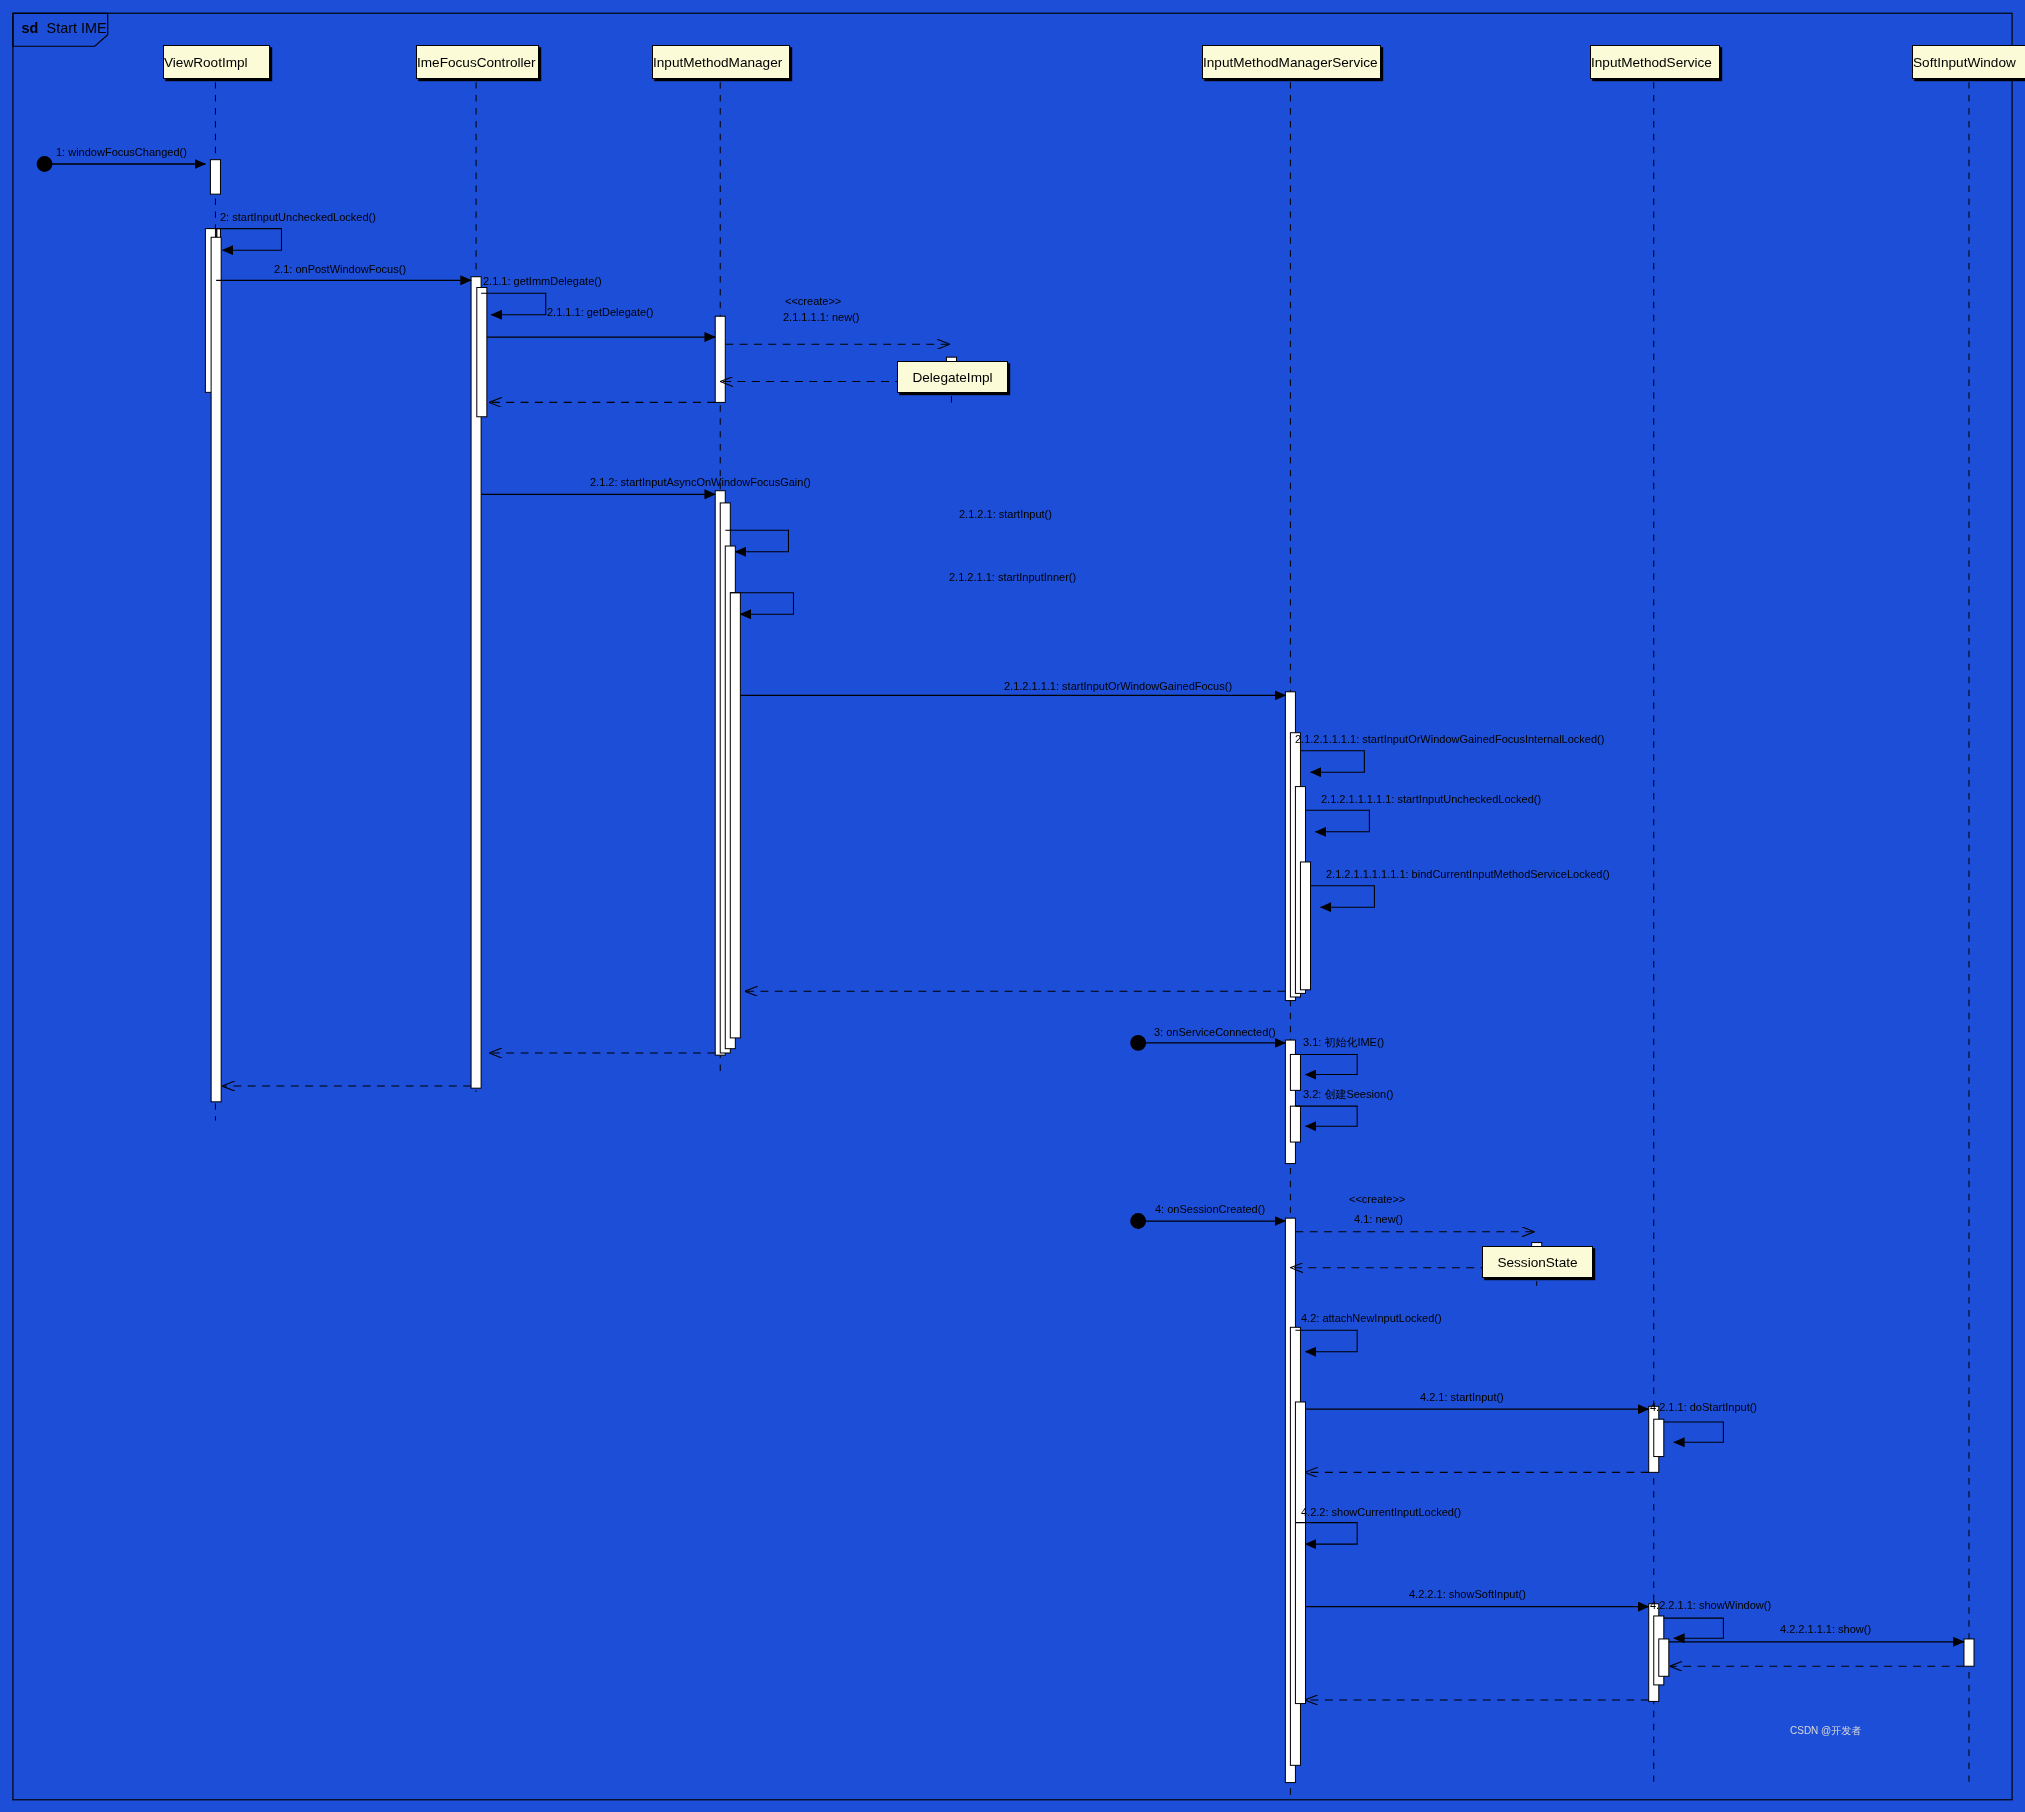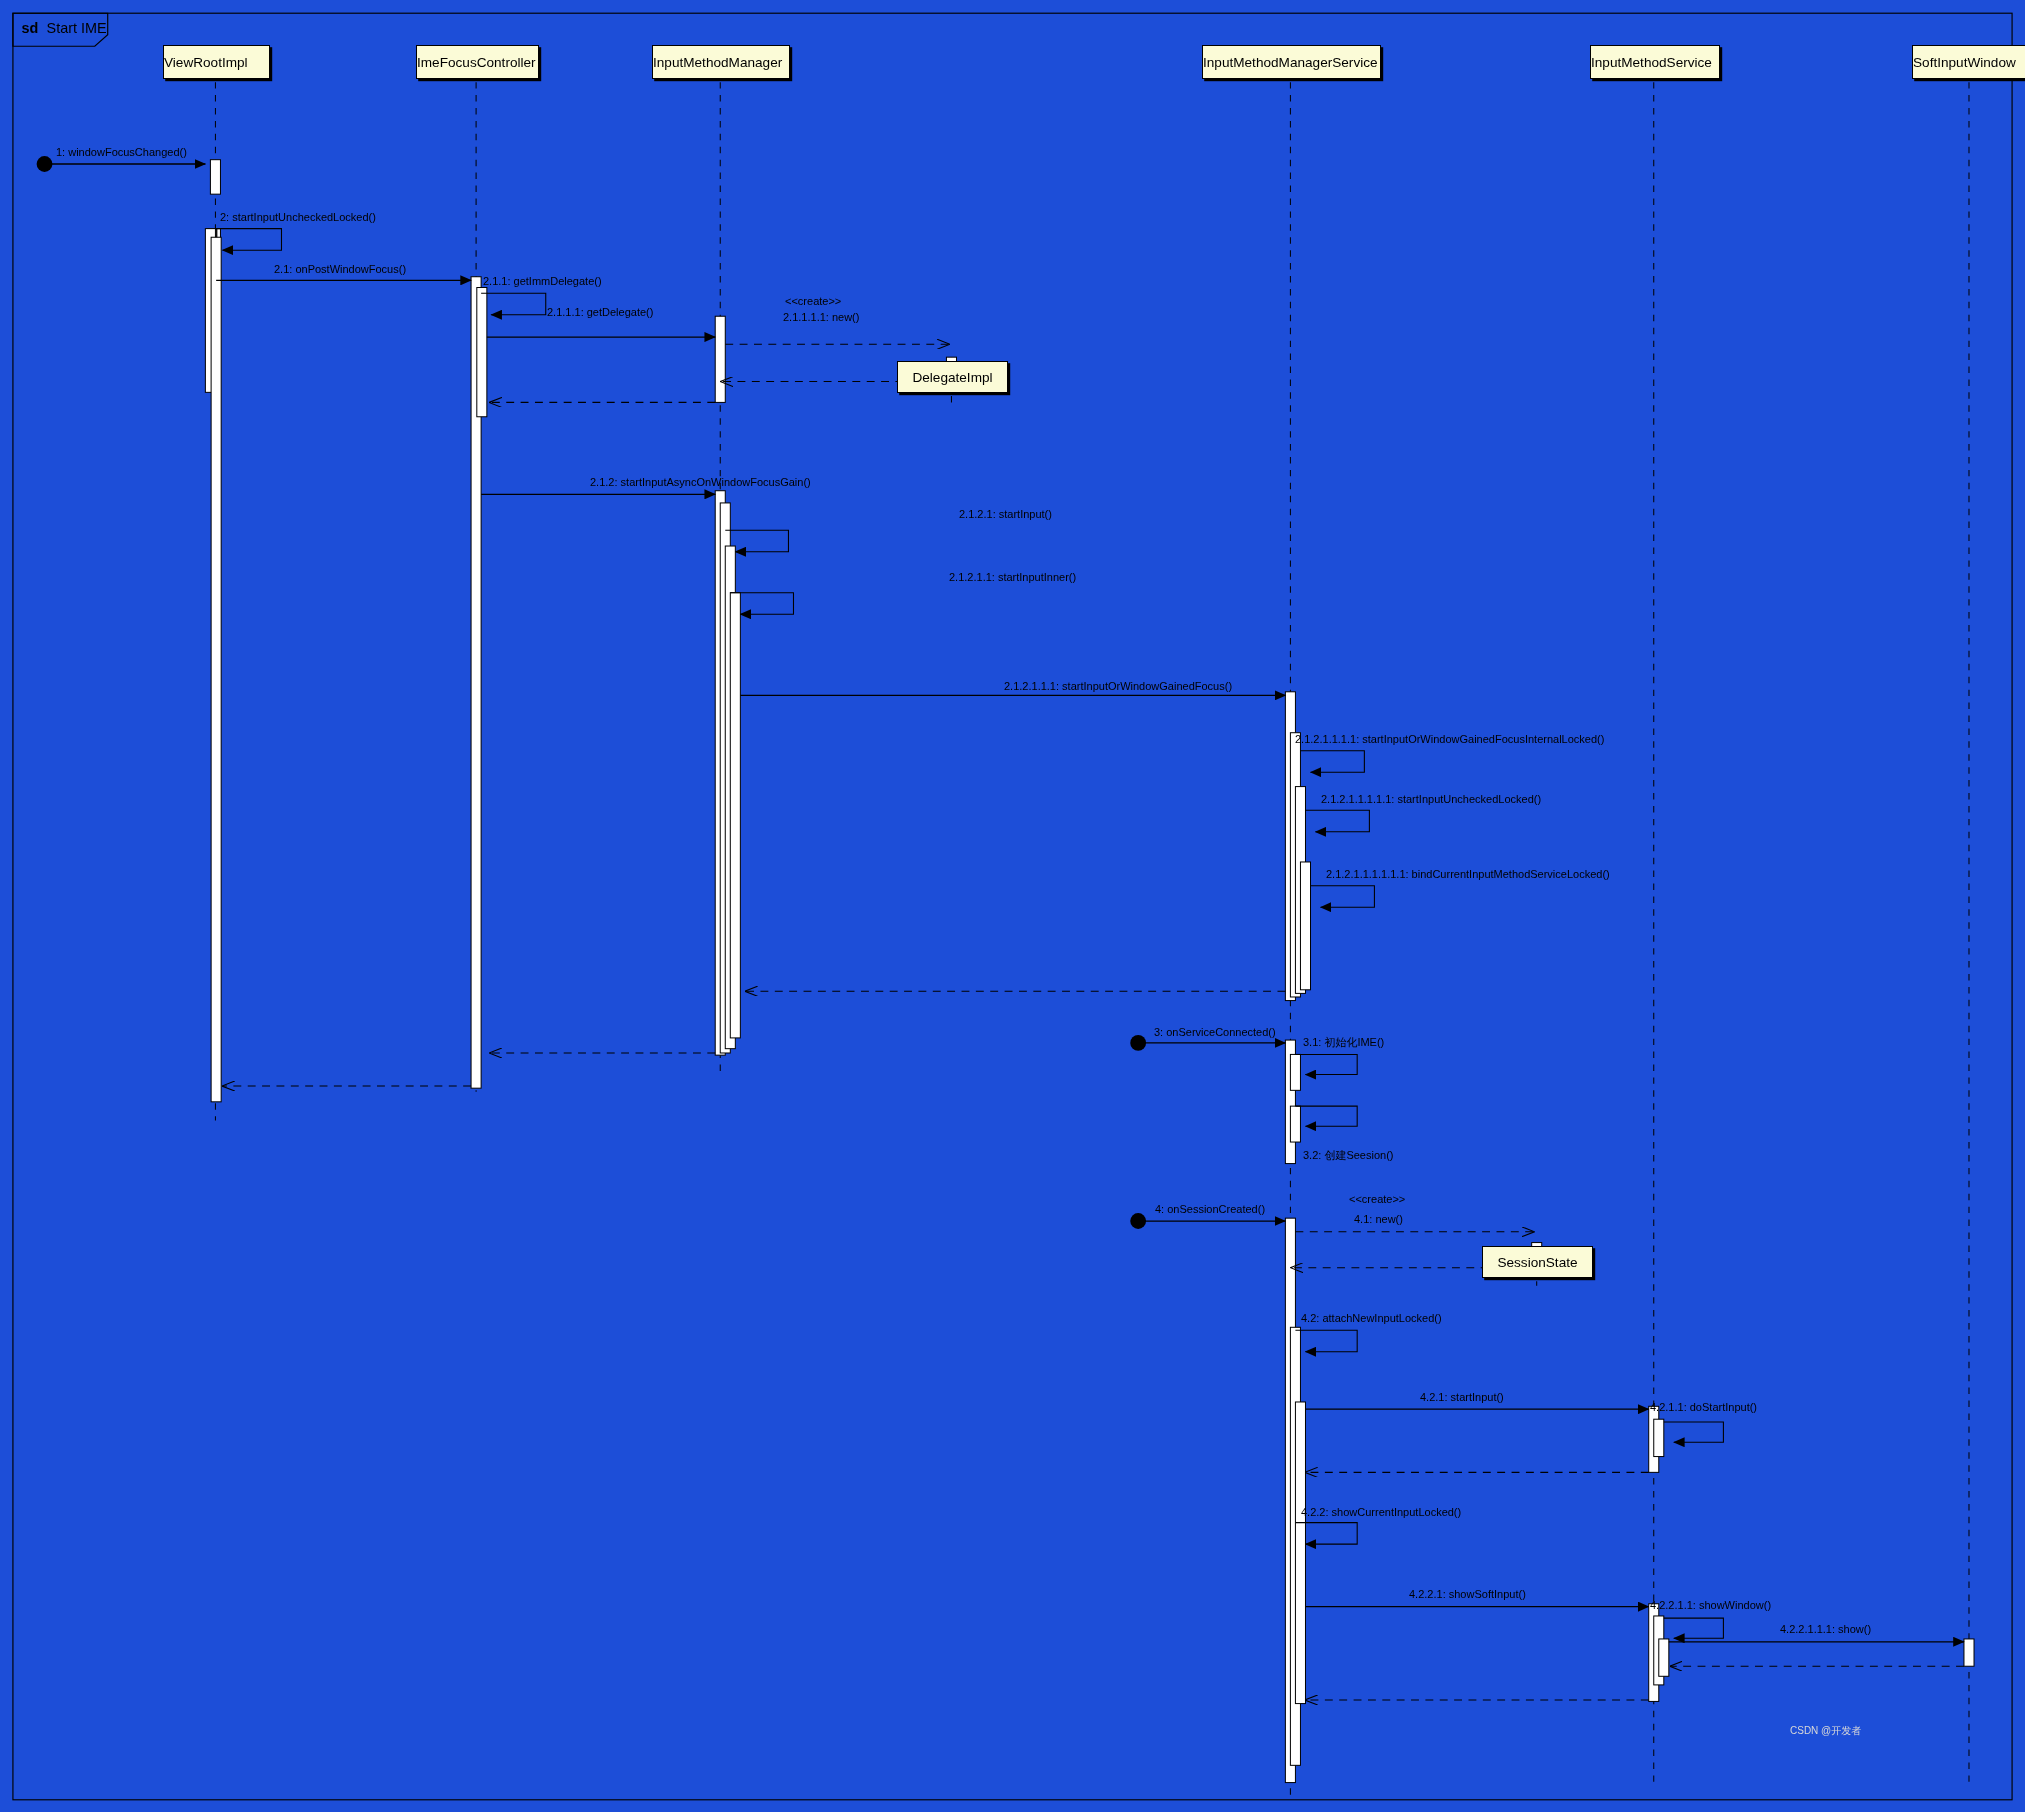--- a/index.html
+++ b/index.html
@@ -217,21 +217,21 @@
   <div class="lbl" style="left:785px;top:296px;">&lt;&lt;create&gt;&gt;</div>
   <div class="lbl" style="left:590px; top:477px;">2.1.2: startInputAsyncOnWindowFocusGain()</div>
   <div class="lbl" style="left:959px;top:509px;">2.1.2.1: startInput()</div>
   <div class="lbl" style="left:949px;top:572px;">2.1.2.1.1: startInputInner()</div>
   <div class="lbl" style="left:1004px;top:681px;">2.1.2.1.1.1: startInputOrWindowGainedFocus()</div>
   <div class="lbl" style="left:1295px;top:734px;">2.1.2.1.1.1.1: startInputOrWindowGainedFocusInternalLocked()</div>
   <div class="lbl" style="left:1321px;top:794px;">2.1.2.1.1.1.1.1: startInputUncheckedLocked()</div>
   <div class="lbl" style="left:1326px;top:869px;">2.1.2.1.1.1.1.1.1: bindCurrentInputMethodServiceLocked()</div>
   <div class="lbl" style="left:1154px;top:1027px;">3: onServiceConnected()</div>
   <div class="lbl" style="left:1303px;top:1037px;">3.1: 初始化IME()</div>
-  <div class="lbl" style="left:1303px;top:1150px;">3.2: 创建Seesion()</div>
+  <div class="lbl" style="left:1303px;top:1089px;">3.2: 创建Seesion()</div>
   <div class="lbl" style="left:1155px;top:1204px;">4: onSessionCreated()</div>
   <div class="lbl" style="left:1354px;top:1214px;">4.1: new()</div>
   <div class="lbl" style="left:1349px;top:1194px;">&lt;&lt;create&gt;&gt;</div>
   <div class="lbl" style="left:1301px;top:1313px;">4.2: attachNewInputLocked()</div>
   <div class="lbl" style="left:1420px;top:1392px;">4.2.1: startInput()</div>
   <div class="lbl" style="left:1650px;top:1402px;">4.2.1.1: doStartInput()</div>
   <div class="lbl" style="left:1301px;top:1507px;">4.2.2: showCurrentInputLocked()</div>
   <div class="lbl" style="left:1409px;top:1589px;">4.2.2.1: showSoftInput()</div>
   <div class="lbl" style="left:1650px;top:1600px;">4.2.2.1.1: showWindow()</div>
   <div class="lbl" style="left:1752px;top:1624px;margin-left:28px;">4.2.2.1.1.1: show()</div>

